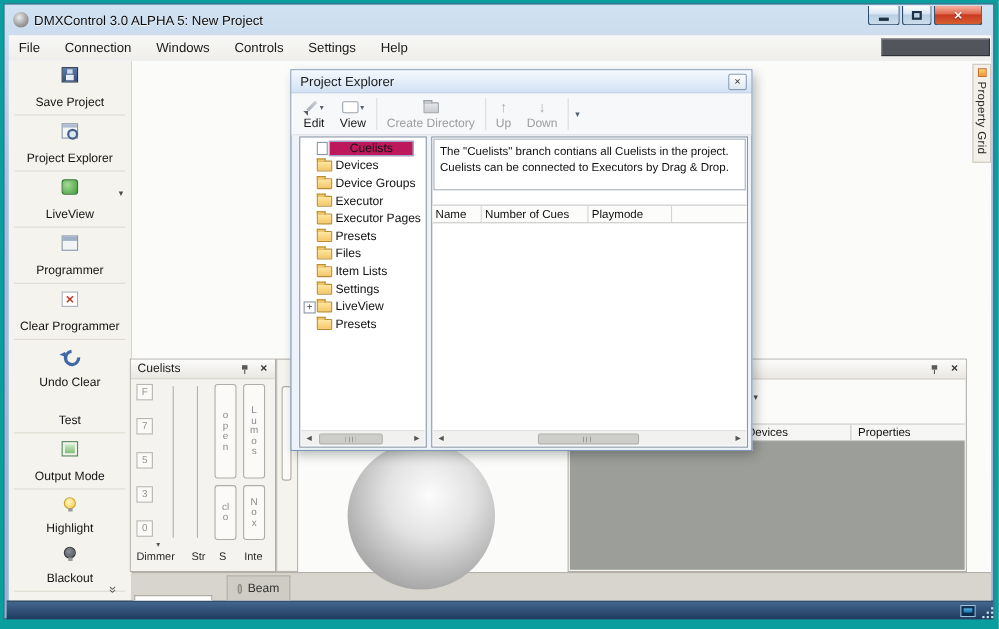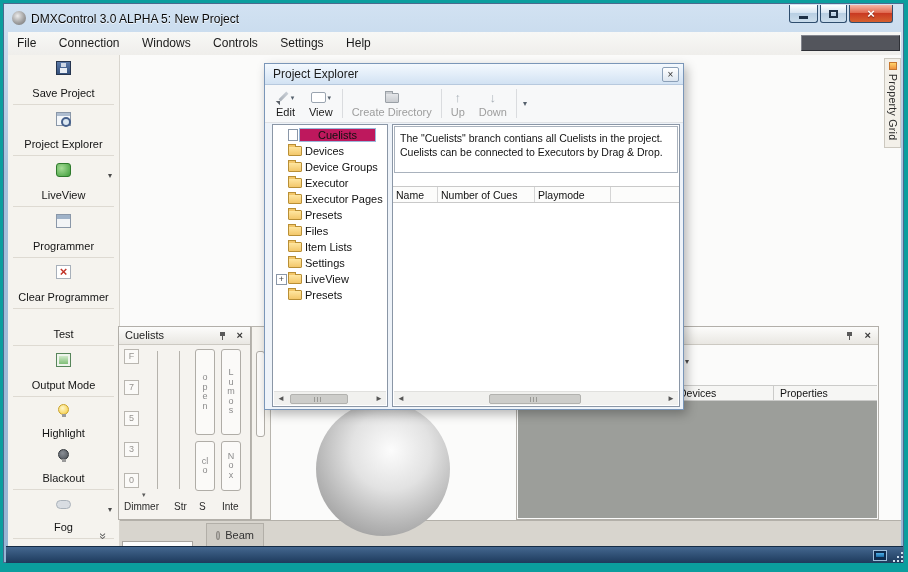--- a/index.html
+++ b/index.html
@@ -223,20 +223,24 @@
         <span class="ic ic-programmer"></span>
         <span class="side-label">Programmer</span>
       </div>
       <div class="side-sep"></div>
       <div class="side-item">
         <span class="ic ic-clearprog"></span>
         <span class="side-label">Clear Programmer</span>
       </div>
       <div class="side-sep"></div>
       <div class="side-item">
+        <span class="ic ic-undo"></span>
+        <span class="side-label">Undo Clear</span>
+      </div>
+      <div class="side-item">
         <span class="side-label">Test</span>
       </div>
       <div class="side-sep"></div>
       <div class="side-item">
         <span class="ic ic-output"></span>
         <span class="side-label">Output Mode</span>
       </div>
       <div class="side-sep"></div>
       <div class="side-item">
         <span class="ic ic-bulb ic-highlight"></span>

